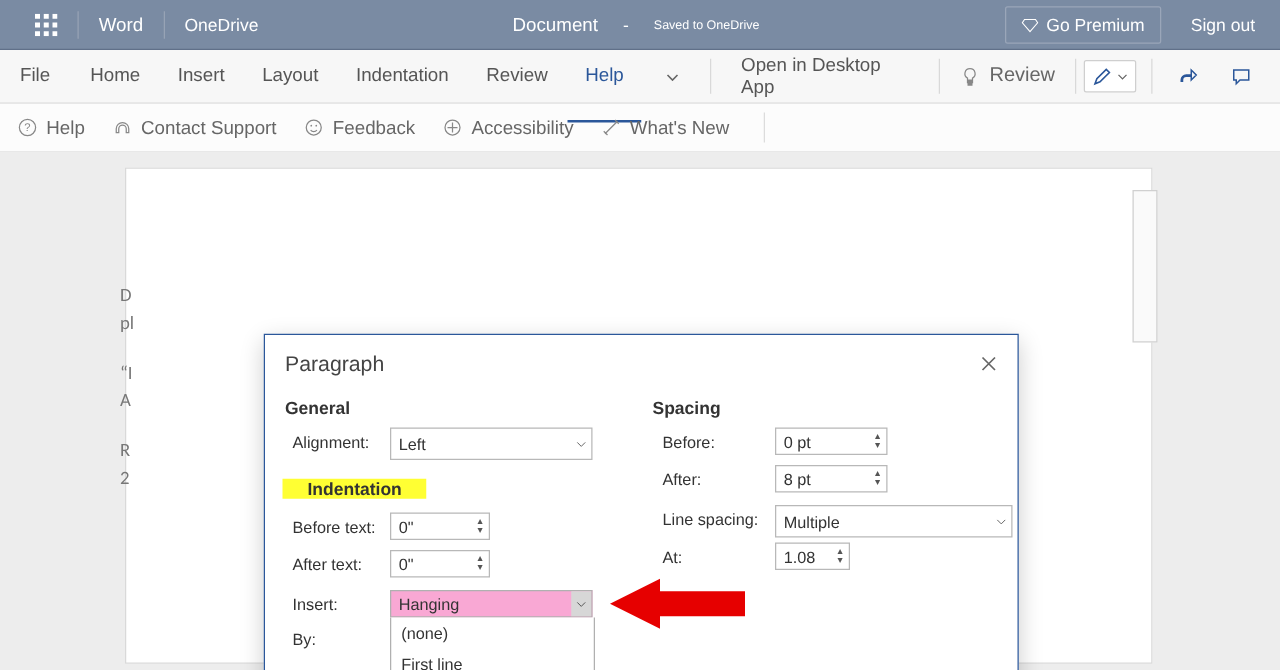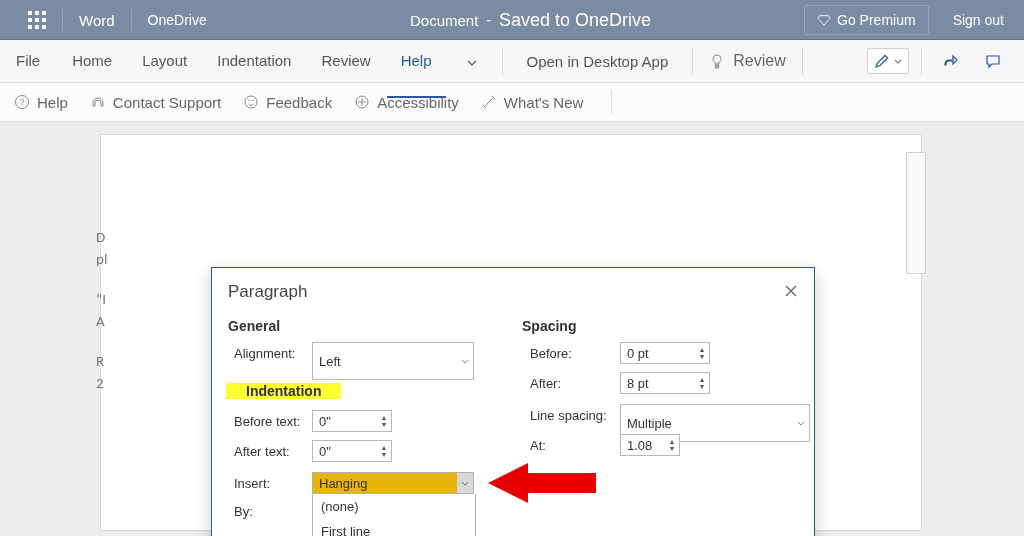--- a/index.html
+++ b/index.html
@@ -4,23 +4,23 @@
 <style>
 html,body{margin:0;padding:0;width:1024px;height:536px;font-family:"Segoe UI",Arial,sans-serif;background:#f1f1f1;overflow:hidden;color:#333}
 
 .titlebar{height:40px;background:#7a8ba3;color:#fff;display:flex;align-items:center;font-size:14px;position:relative;box-shadow:inset 0 -1px 0 #607089}
 .titlebar .left{display:flex;align-items:center;gap:16px;padding-left:28px}
 .waffle{width:18px;height:18px;display:inline-block}
 .waffle svg{display:block}
 .vsep{width:1px;height:22px;background:#97a3b5}
 .app-name{font-size:15px}
 .onedrive{font-size:14px}
-.titlebar .center{position:absolute;left:410px;display:flex;align-items:center;gap:8px}
+.titlebar .center{position:absolute;left:410px;display:flex;align-items:center;gap:20px}
 .doc-name{font-size:15px}
-.saved{font-size:18px}
+.saved{font-size:10px}
 .titlebar .right{margin-left:auto;display:flex;align-items:center;gap:24px;padding-right:20px}
 .premium{display:flex;align-items:center;gap:6px;border:1px solid #9aa6b9;padding:6px 12px;border-radius:2px}
 .ico-diamond{width:14px;height:14px;display:inline-block}
 
 .ribbon{height:42px;background:#f7f7f7;border-bottom:1px solid #d9d9d9;display:flex;align-items:center;padding:0 6px;color:#555;gap:2px}
 .ribbon .tab{padding:16px 14px;height:42px;line-height:42px;font-size:15px;cursor:pointer}
 .ribbon .file{padding-left:10px;padding-right:16px}
 .ribbon .active{color:#2b579a;border-bottom:2px solid #2b579a;height:40px}
 .ribbon .chev{width:20px;text-align:center}
 .open-desktop{padding:0 18px;font-size:15px;color:#555}
@@ -41,25 +41,25 @@
 .bodytext{position:absolute;left:96px;top:104px;font-family:Calibri,Arial,sans-serif;font-size:15px;color:#777;line-height:22px}
 .bodytext div{height:22px}
 .ruler-stub{position:absolute;left:906px;top:30px;width:18px;height:120px;border:1px solid #d0d0d0;background:#fafafa}
 
 .dialog{position:absolute;left:211px;top:145px;width:602px;height:314px;background:#fff;border:1px solid #2b579a;box-shadow:0 6px 18px rgba(0,0,0,.2)}
 .dlg-title{position:absolute;left:16px;top:14px;font-size:17px;color:#444}
 .dlg-close{position:absolute;right:12px;top:12px;width:22px;height:22px;color:#666;display:flex;align-items:center;justify-content:center;cursor:pointer}
 .section{position:absolute;font-weight:600;font-size:14px;color:#333}
 .lbl{position:absolute;font-size:13px;color:#333}
 .hl{background:#ffff33;font-weight:600;padding:0 20px}
-.sel{position:absolute;height:38px;border:1px solid #b8b8b8;background:#fff;font-size:13px;color:#333;display:flex;align-items:center;padding:0 6px;box-sizing:border-box}
+.sel{position:absolute;height:26px;border:1px solid #b8b8b8;background:#fff;font-size:13px;color:#333;display:flex;align-items:center;padding:0 6px;box-sizing:border-box}
 .sel .dd{position:absolute;right:0;top:0;width:16px;height:100%;display:flex;align-items:center;justify-content:center;color:#666}
 .spin{position:absolute;height:22px;border:1px solid #b8b8b8;background:#fff;font-size:13px;display:flex;align-items:center;padding:0 6px;box-sizing:border-box}
 .spin .arrows{position:absolute;right:0;top:0;width:14px;height:100%;display:flex;flex-direction:column;align-items:center;justify-content:center;font-size:7px;line-height:7px;color:#555}
-.special{position:absolute;left:100px;top:204px;width:162px;height:22px;border:1px solid #b0b0b0;background:#eab308;font-size:13px;display:flex;align-items:center;padding:0 6px;box-sizing:border-box}
+.special{position:absolute;left:100px;top:204px;width:162px;height:22px;border:1px solid #b0b0b0;background:#f9a8d4;font-size:13px;display:flex;align-items:center;padding:0 6px;box-sizing:border-box}
 .special .ddbtn{position:absolute;right:0;top:0;width:16px;height:100%;background:#d7d7d7;display:flex;align-items:center;justify-content:center;color:#555}
 .dropdown{position:absolute;left:100px;top:226px;width:162px;border:1px solid #b0b0b0;border-top:none;background:#fff;font-size:13px}
 .dropdown div{padding:5px 8px;cursor:pointer}
 
 .arrow{position:absolute;left:488px;top:337px;pointer-events:none}
 </style>
 </head>
 <body>
 
 <div class="titlebar">
@@ -98,20 +98,21 @@
       </span>
       <span>Go Premium</span>
     </span>
     <span>Sign out</span>
   </div>
 </div>
 
 <div class="ribbon">
   <span class="tab file">File</span>
   <span class="tab">Home</span>
+  <span class="tab">Insert</span>
   <span class="tab">Layout</span>
   <span class="tab">Indentation</span>
   <span class="tab">Review</span>
   <span class="tab active">Help</span>
   <span class="tab chev">
     <svg width="10" height="6" viewBox="0 0 10 6">
         <path d="M1 1l4 4 4-4" fill="none" stroke="#666" stroke-width="1.3"></path>
       </svg>
   </span>
   <span class="sep"></span>

